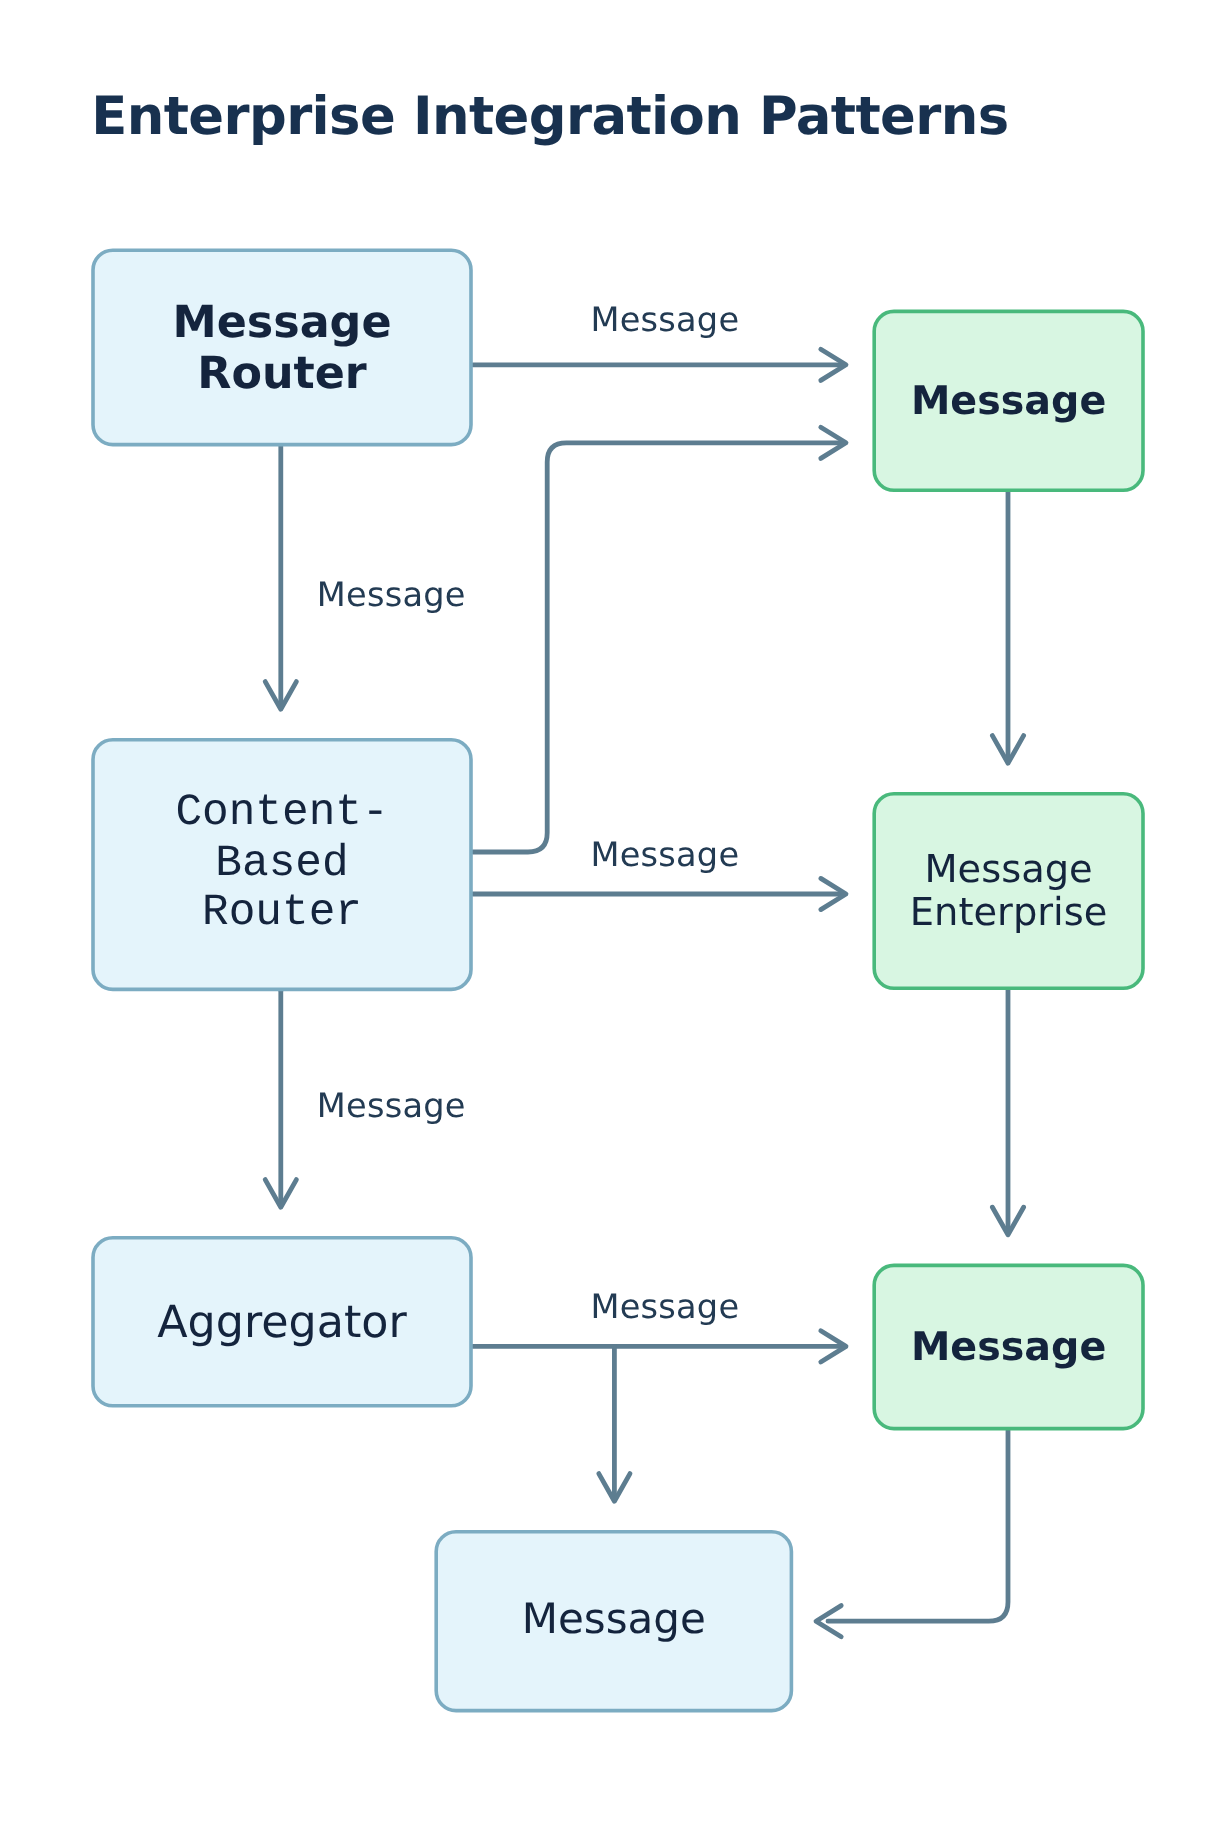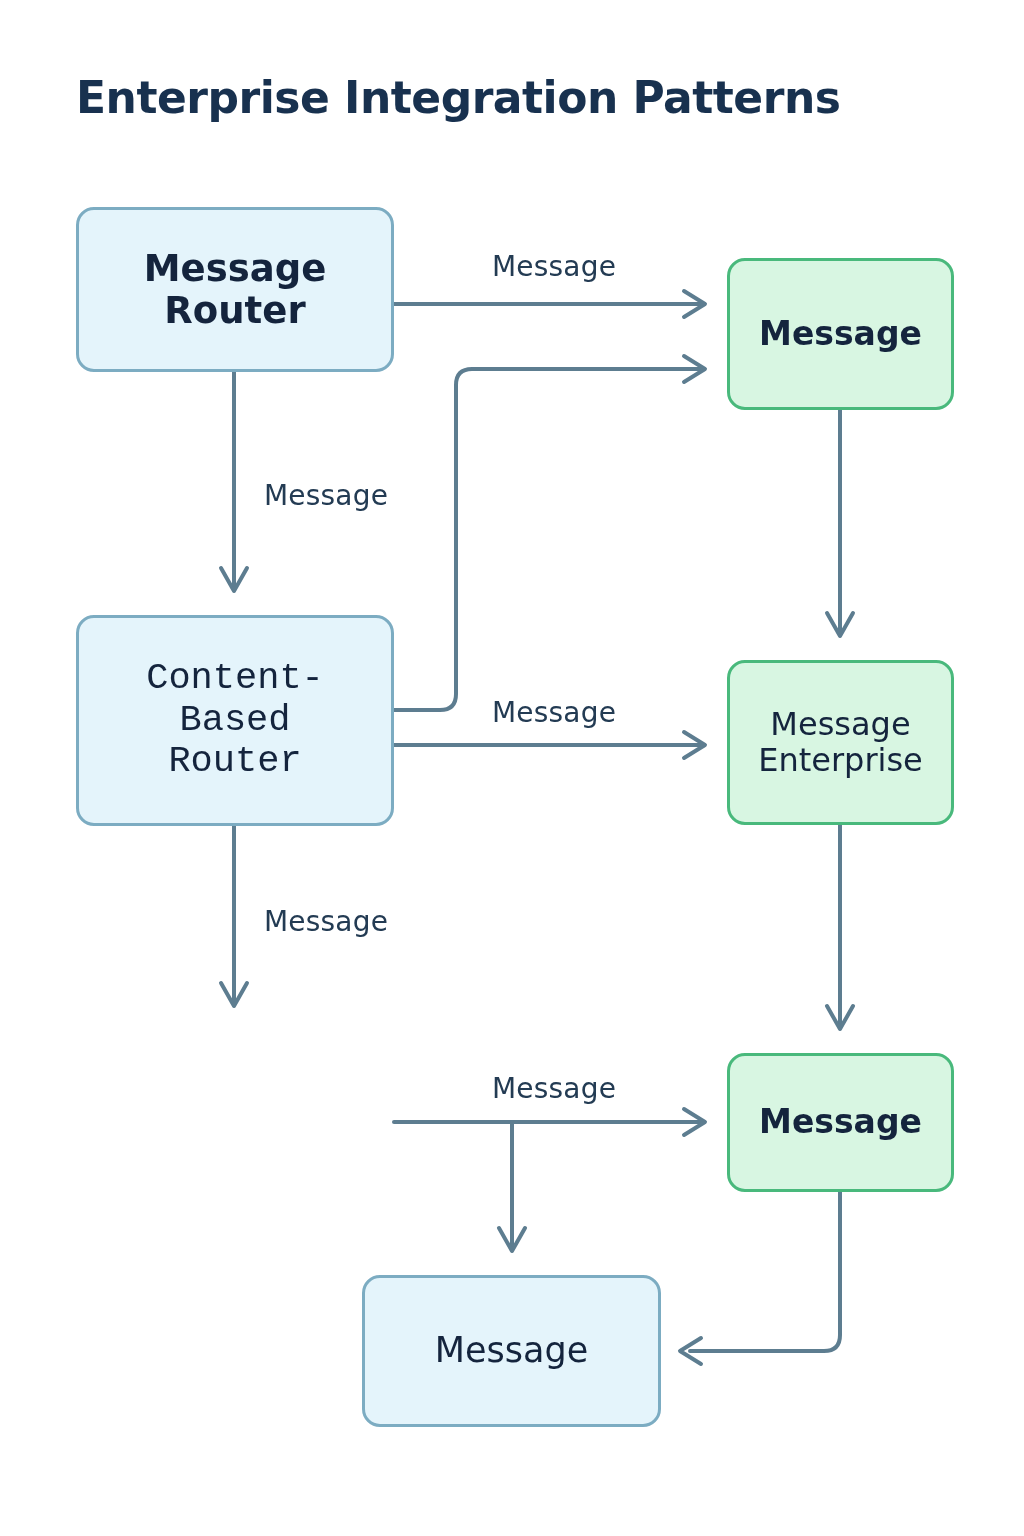--- a/index.html
+++ b/index.html
@@ -131,20 +131,23 @@
   </div>
 
   <div class="node blue" id="node-cbr">
     <span class="label"><span>Content-</span><br><span>Based</span><br><span>Router</span></span>
   </div>
 
   <div class="node green" id="node-translator">
     <span class="label"><span>Message</span><br><span>Enterprise</span></span>
   </div>
 
+  <div class="node blue" id="node-aggregator">
+    <span class="label">Aggregator</span>
+  </div>
 
   <div class="node green" id="node-message-b">
     <span class="label">Message</span>
   </div>
 
   <div class="node blue" id="node-message-c">
     <span class="label">Message</span>
   </div>
 
   <div class="edge-label" style="left:492px; top:250px;">Message</div>

